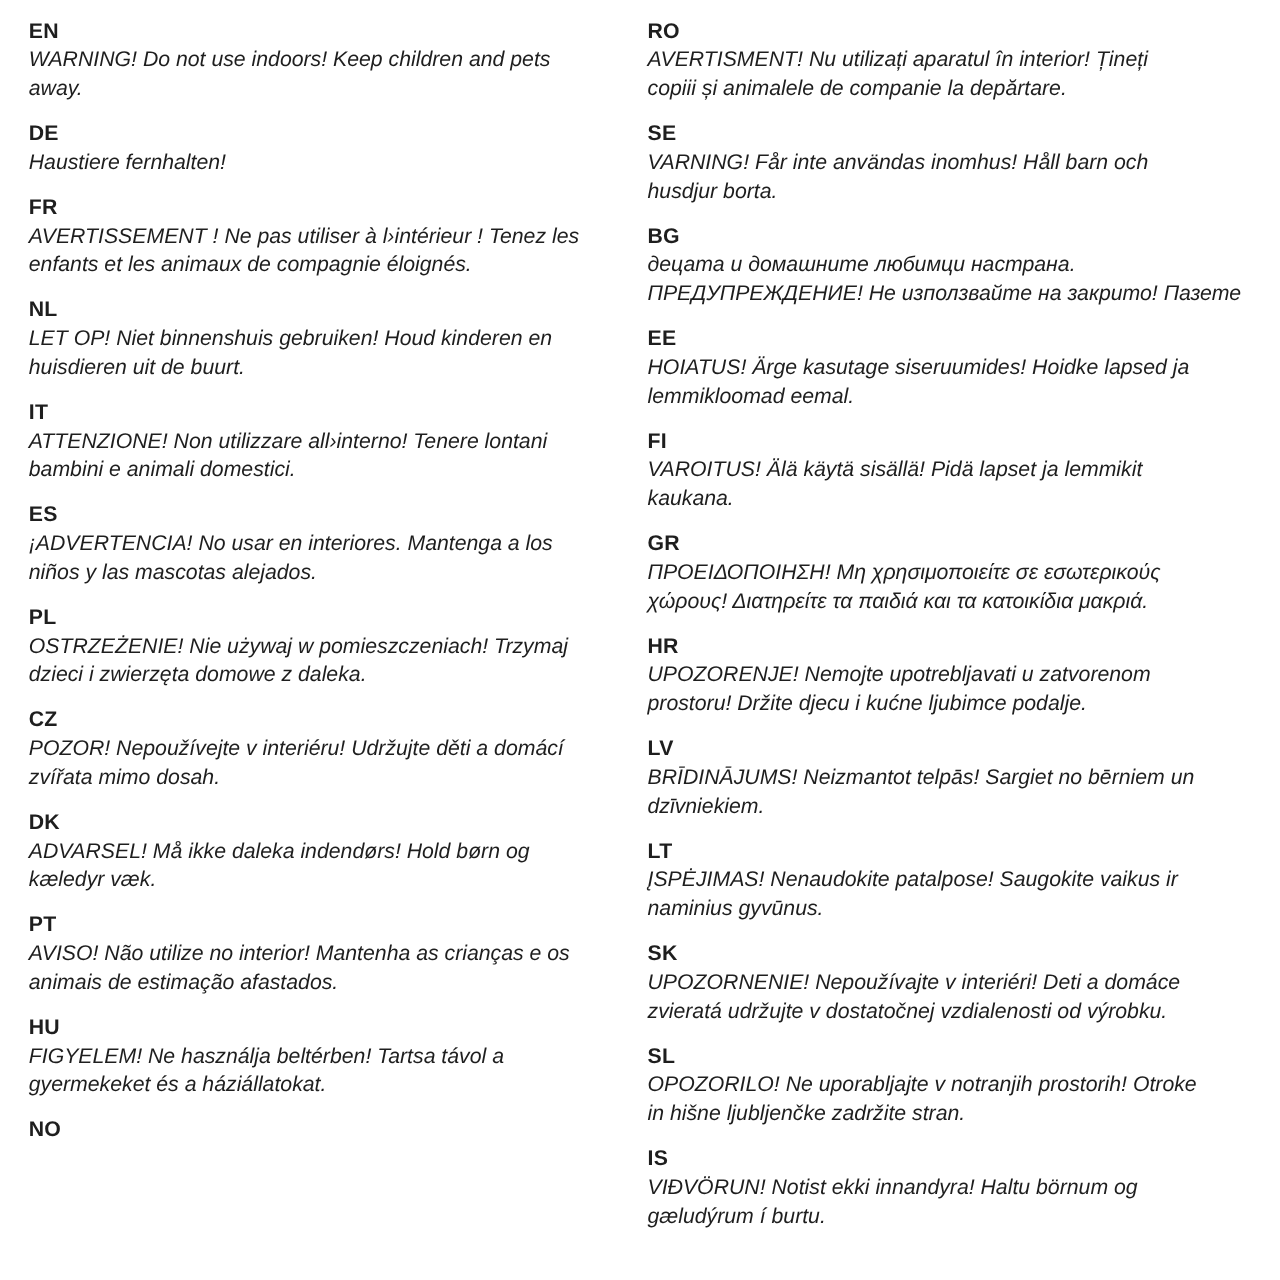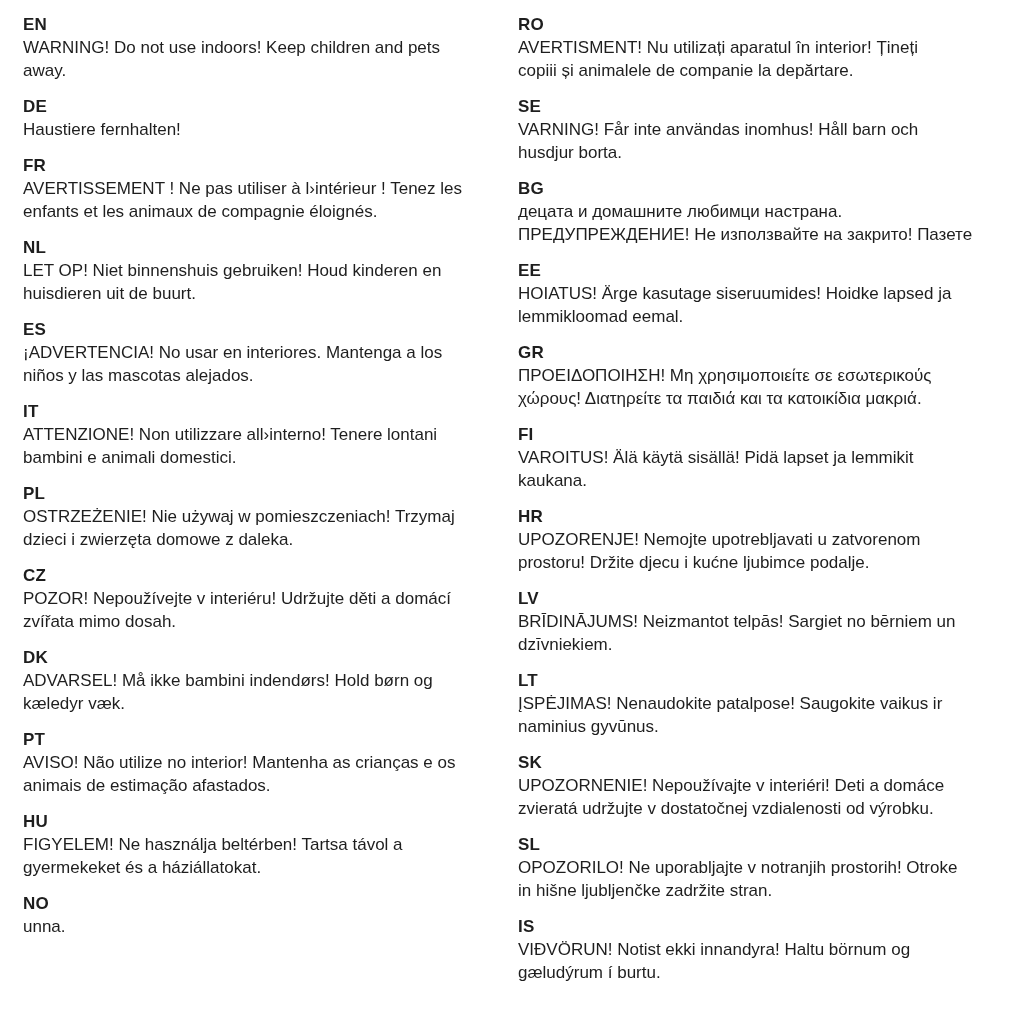--- a/index.html
+++ b/index.html
@@ -35,20 +35,21 @@
     font-size: 17px;
     line-height: 23px;
     letter-spacing: 0.2px;
   }
   .body {
     font-size: 17px;
     line-height: 23px;
   }
   .body .line {
     white-space: nowrap;
+    font-style: italic;
   }
 </style>
 </head>
 <body style="color: rgb(30, 30, 30); background: rgb(255, 255, 255);">
 
 <main id="page">
   <section class="col" id="col-left">
   <div class="lang-block">
     <div class="code">EN</div>
     <div class="body">
@@ -74,55 +75,55 @@
 
   <div class="lang-block">
     <div class="code">NL</div>
     <div class="body">
           <div class="line">LET OP! Niet binnenshuis gebruiken! Houd kinderen en</div>
           <div class="line">huisdieren uit de buurt.</div>
         </div>
   </div>
 
   <div class="lang-block">
+    <div class="code">IT</div>
+    <div class="body">
+          <div class="line">ATTENZIONE! Non utilizzare all›interno! Tenere lontani</div>
+          <div class="line">bambini e animali domestici.</div>
+        </div>
+  </div>
+
+  <div class="lang-block">
     <div class="code">ES</div>
     <div class="body">
           <div class="line">¡ADVERTENCIA! No usar en interiores. Mantenga a los</div>
           <div class="line">niños y las mascotas alejados.</div>
         </div>
   </div>
 
   <div class="lang-block">
-    <div class="code">IT</div>
-    <div class="body">
-          <div class="line">ATTENZIONE! Non utilizzare all›interno! Tenere lontani</div>
-          <div class="line">bambini e animali domestici.</div>
-        </div>
-  </div>
-
-  <div class="lang-block">
     <div class="code">PL</div>
     <div class="body">
           <div class="line">OSTRZEŻENIE! Nie używaj w pomieszczeniach! Trzymaj</div>
           <div class="line">dzieci i zwierzęta domowe z daleka.</div>
         </div>
   </div>
 
   <div class="lang-block">
     <div class="code">CZ</div>
     <div class="body">
           <div class="line">POZOR! Nepoužívejte v interiéru! Udržujte děti a domácí</div>
           <div class="line">zvířata mimo dosah.</div>
         </div>
   </div>
 
   <div class="lang-block">
     <div class="code">DK</div>
     <div class="body">
-          <div class="line">ADVARSEL! Må ikke bambini indendørs! Hold børn og</div>
+          <div class="line">ADVARSEL! Må ikke daleka indendørs! Hold børn og</div>
           <div class="line">kæledyr væk.</div>
         </div>
   </div>
 
   <div class="lang-block">
     <div class="code">PT</div>
     <div class="body">
           <div class="line">AVISO! Não utilize no interior! Mantenha as crianças e os</div>
           <div class="line">animais de estimação afastados.</div>
         </div>
@@ -132,21 +133,20 @@
     <div class="code">HU</div>
     <div class="body">
           <div class="line">FIGYELEM! Ne használja beltérben! Tartsa távol a</div>
           <div class="line">gyermekeket és a háziállatokat.</div>
         </div>
   </div>
 
   <div class="lang-block">
     <div class="code">NO</div>
     <div class="body">
-          <div class="line">unna.</div>
         </div>
   </div>
 </section>
   <section class="col" id="col-right">
   <div class="lang-block">
     <div class="code">RO</div>
     <div class="body">
           <div class="line">AVERTISMENT! Nu utilizați aparatul în interior! Țineți</div>
           <div class="line">copiii și animalele de companie la depărtare.</div>
         </div>
@@ -170,36 +170,36 @@
 
   <div class="lang-block">
     <div class="code">EE</div>
     <div class="body">
           <div class="line">HOIATUS! Ärge kasutage siseruumides! Hoidke lapsed ja</div>
           <div class="line">lemmikloomad eemal.</div>
         </div>
   </div>
 
   <div class="lang-block">
+    <div class="code">FI</div>
+    <div class="body">
+          <div class="line">VAROITUS! Älä käytä sisällä! Pidä lapset ja lemmikit</div>
+          <div class="line">kaukana.</div>
+        </div>
+  </div>
+
+  <div class="lang-block">
     <div class="code">GR</div>
     <div class="body">
           <div class="line">ΠΡΟΕΙΔΟΠΟΙΗΣΗ! Μη χρησιμοποιείτε σε εσωτερικούς</div>
           <div class="line">χώρους! Διατηρείτε τα παιδιά και τα κατοικίδια μακριά.</div>
         </div>
   </div>
 
   <div class="lang-block">
-    <div class="code">FI</div>
-    <div class="body">
-          <div class="line">VAROITUS! Älä käytä sisällä! Pidä lapset ja lemmikit</div>
-          <div class="line">kaukana.</div>
-        </div>
-  </div>
-
-  <div class="lang-block">
     <div class="code">HR</div>
     <div class="body">
           <div class="line">UPOZORENJE! Nemojte upotrebljavati u zatvorenom</div>
           <div class="line">prostoru! Držite djecu i kućne ljubimce podalje.</div>
         </div>
   </div>
 
   <div class="lang-block">
     <div class="code">LV</div>
     <div class="body">

